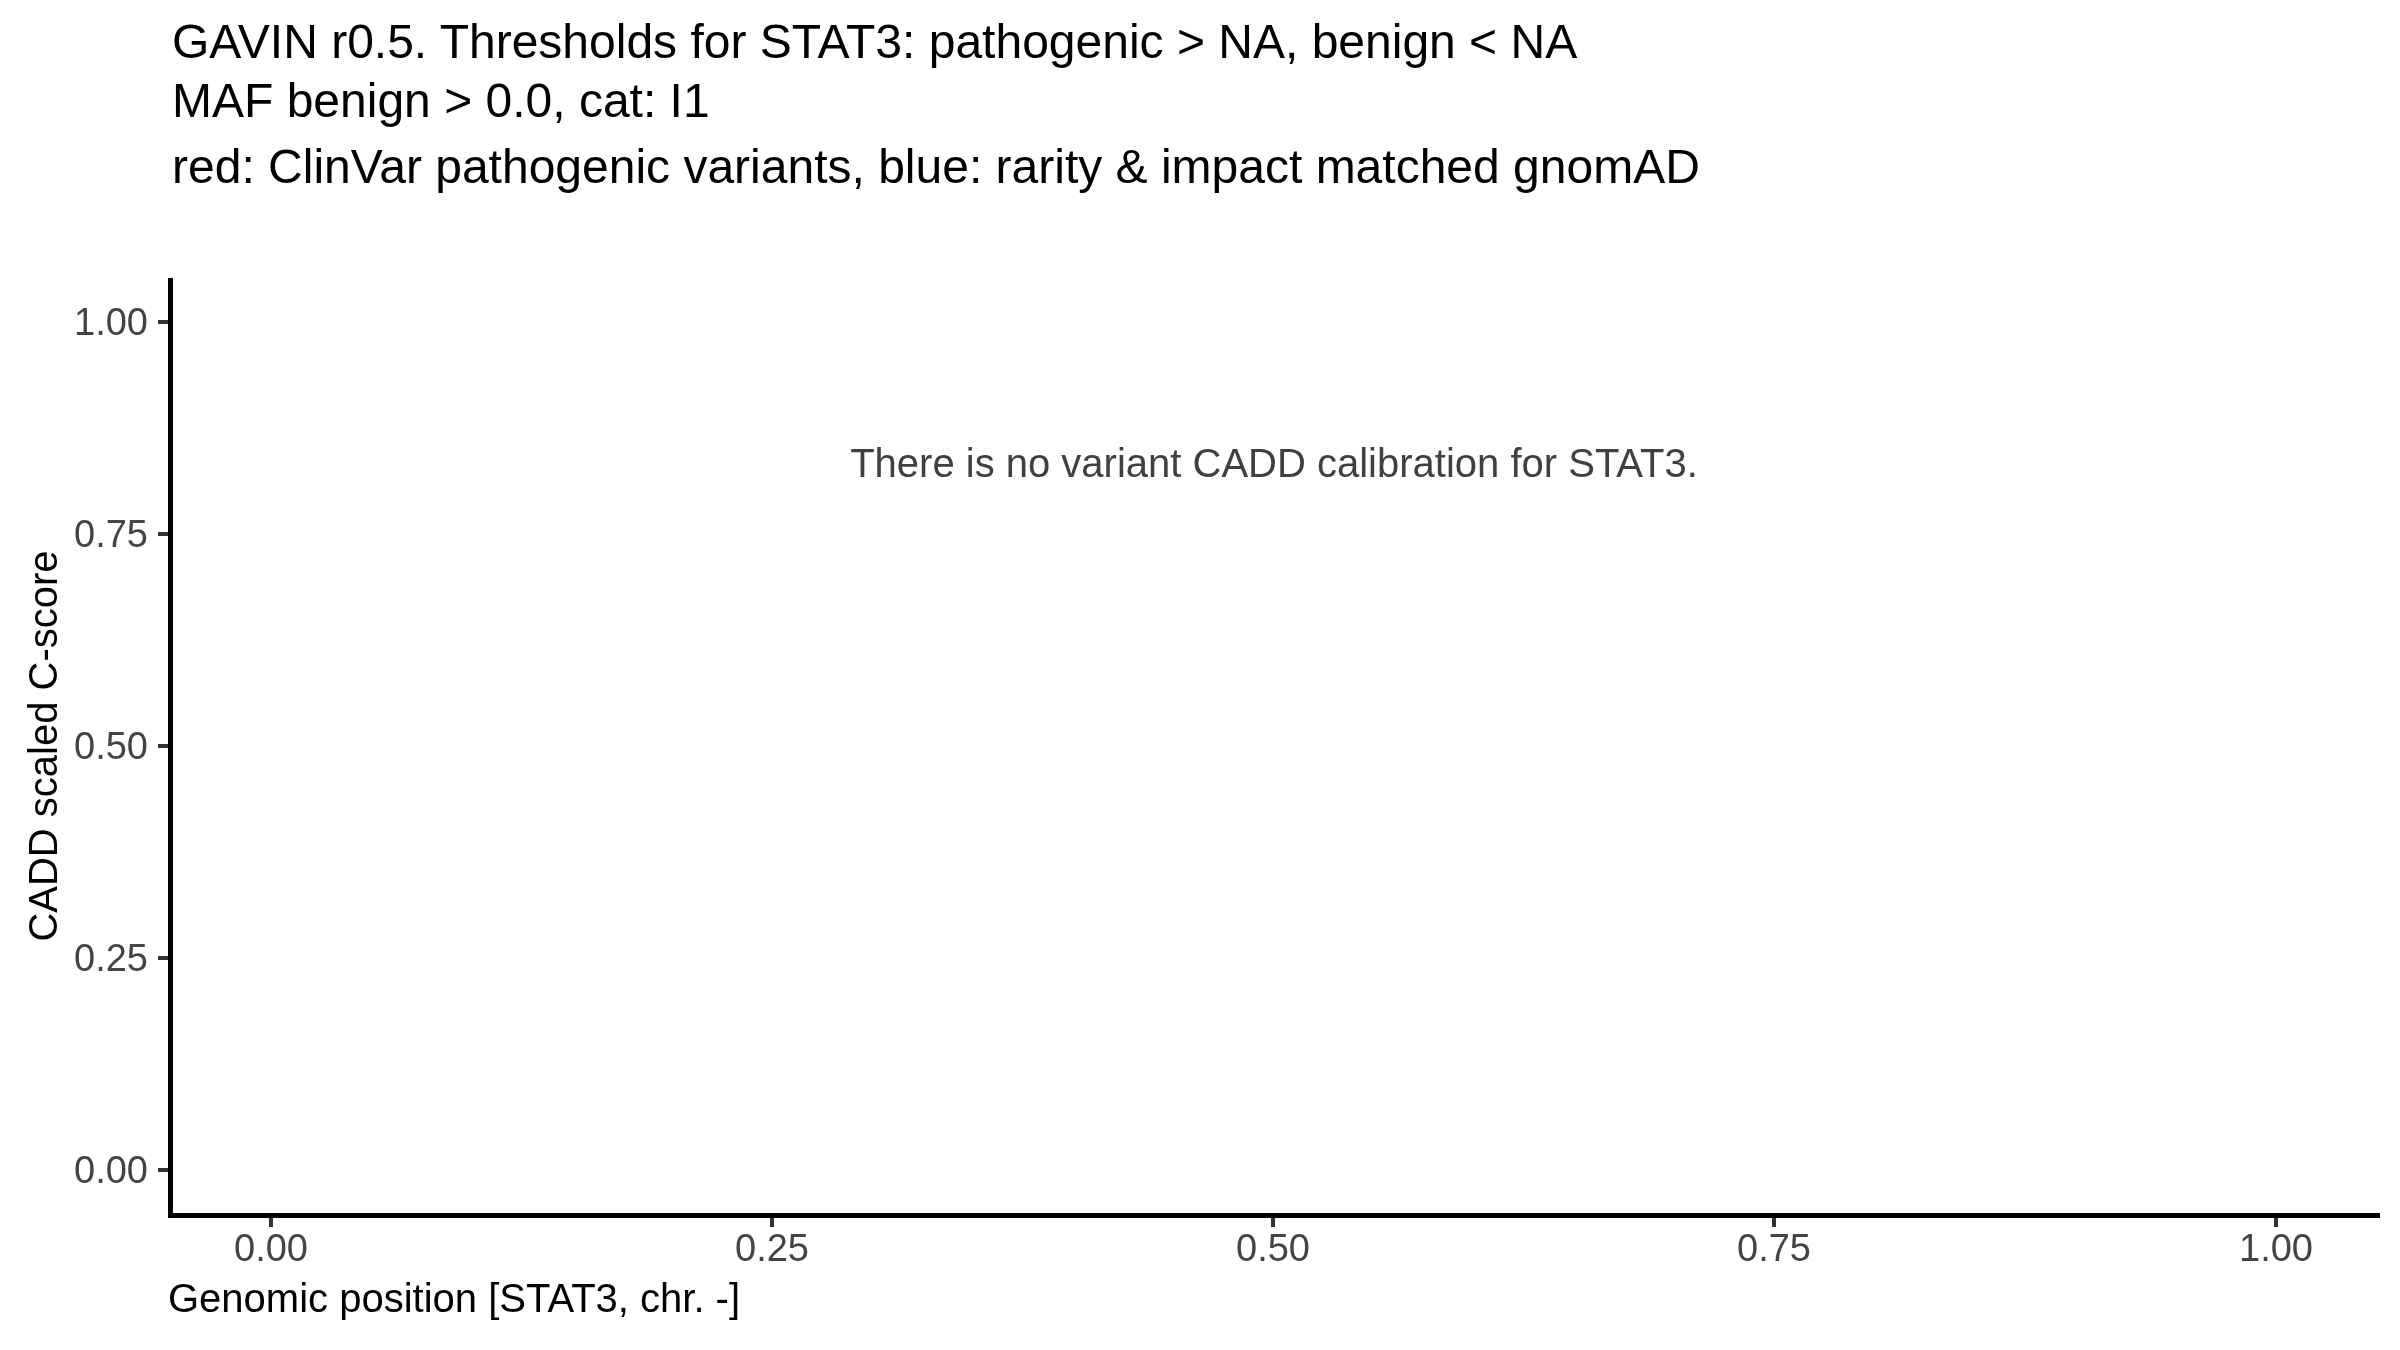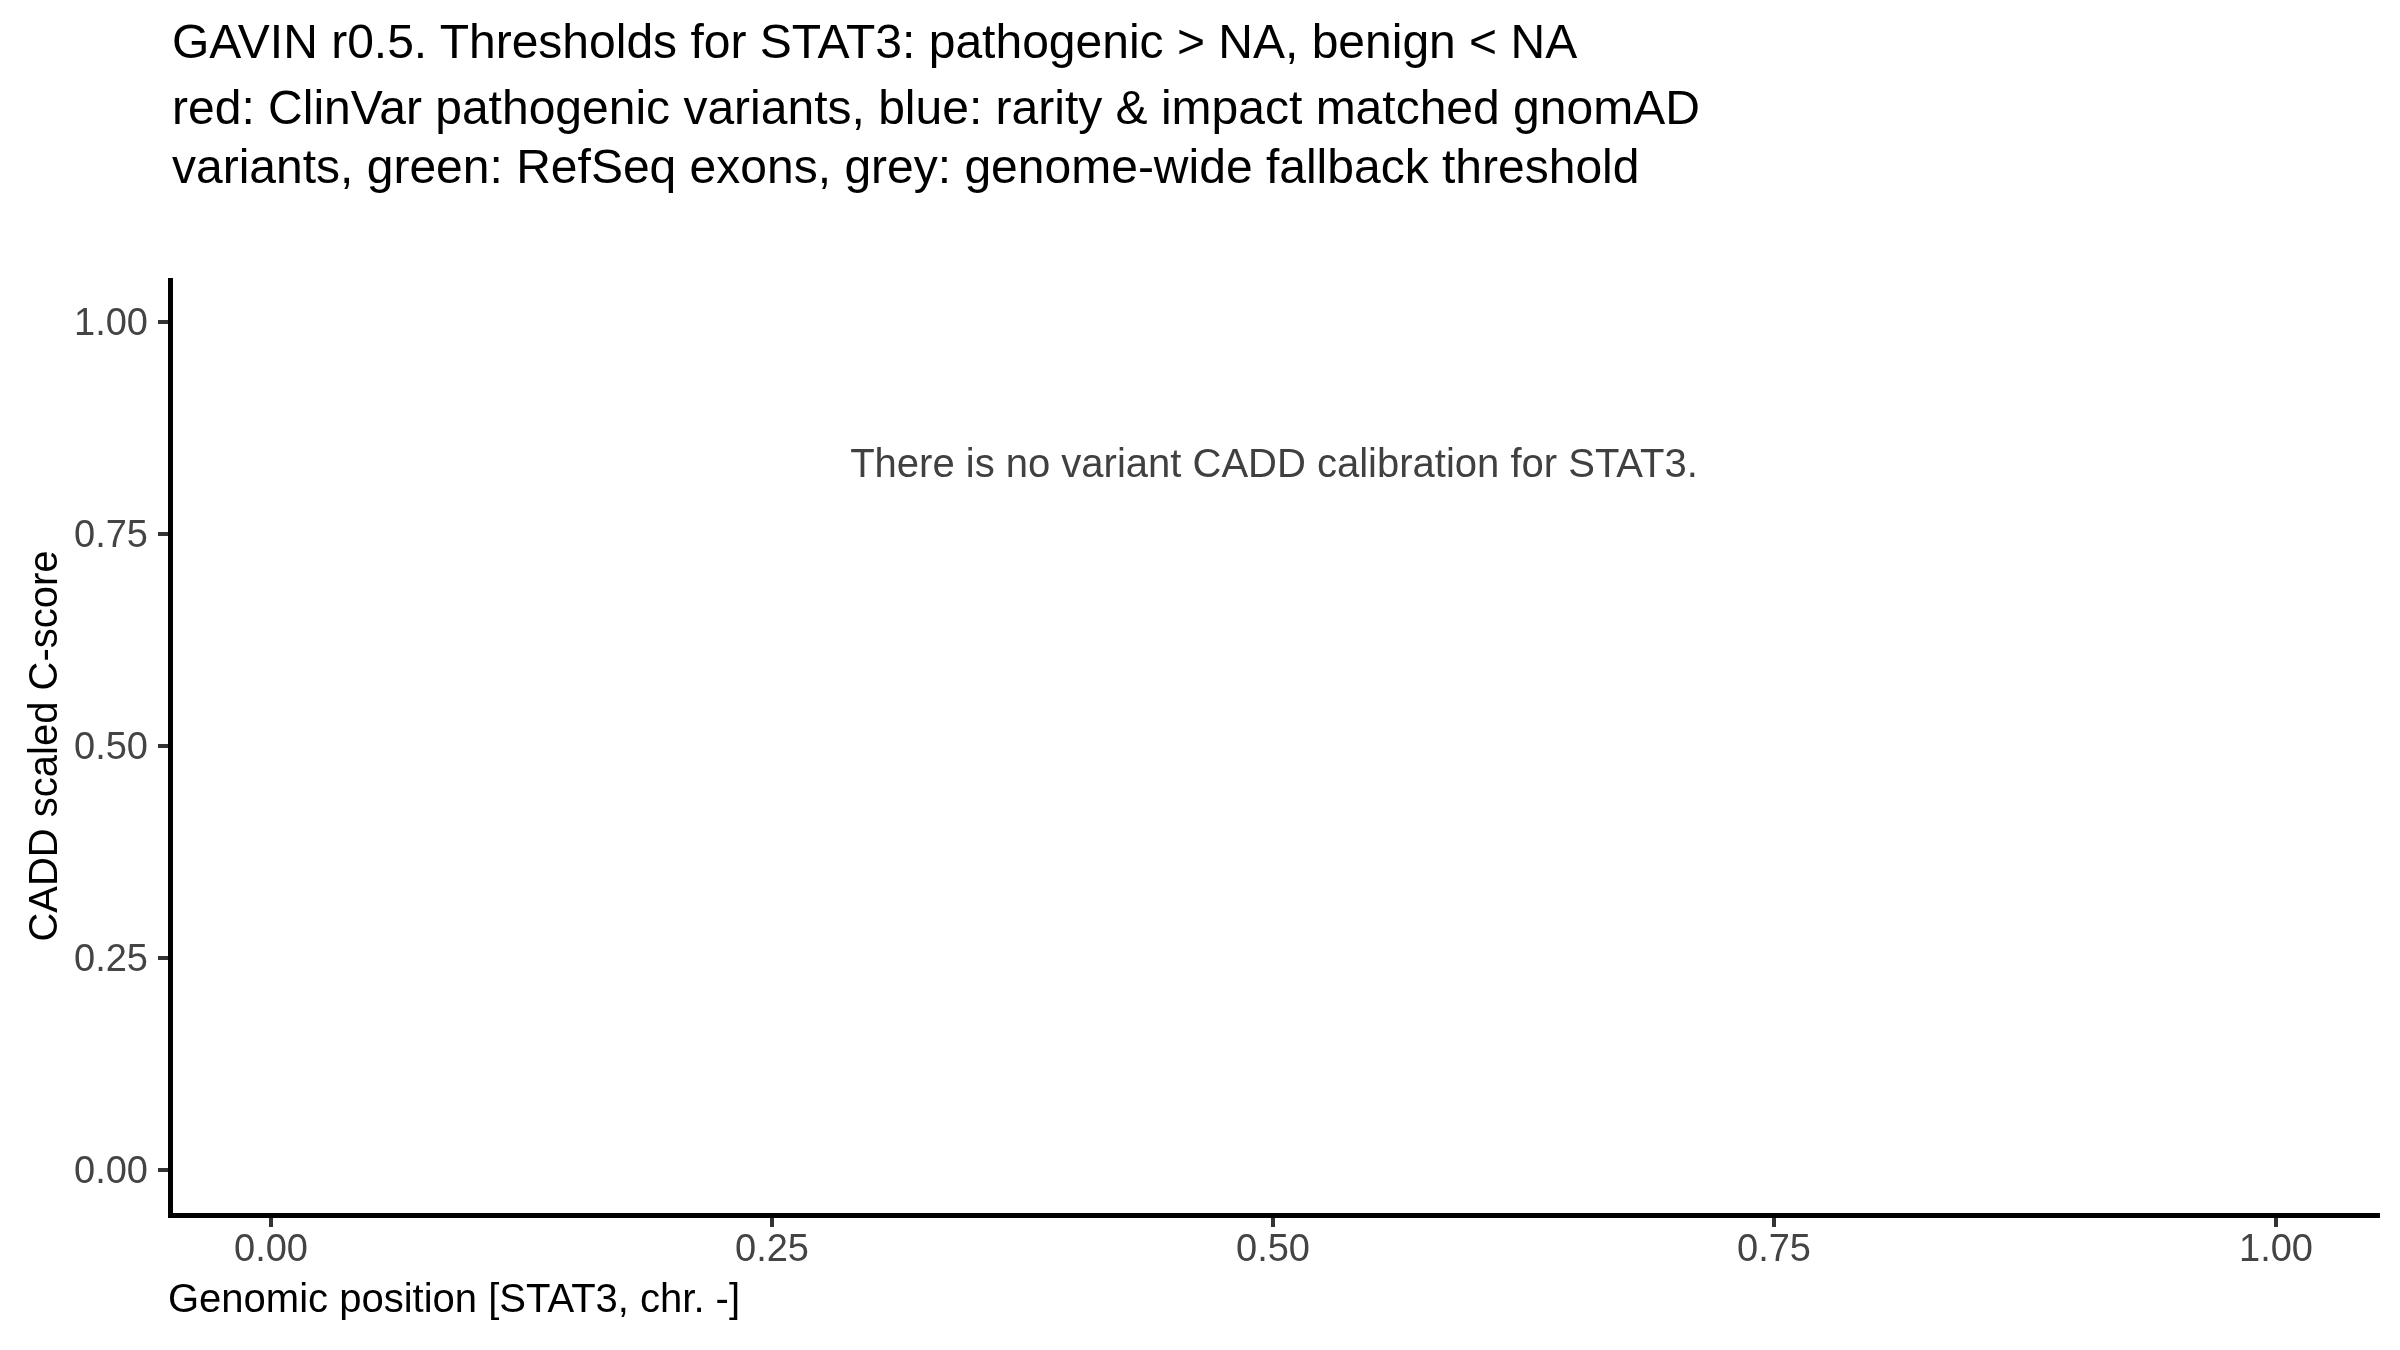--- a/index.html
+++ b/index.html
@@ -59,22 +59,22 @@
     text-align: center; font-size: 40px; line-height: 67px; color: #404040;
   }
 </style>
 </head>
 <body>
 
 <div class="figure">
 
   <div class="plot-title">
     <div class="line1">GAVIN r0.5. Thresholds for STAT3: pathogenic &gt; NA, benign &lt; NA</div>
+    <div class="line2">MAF benign &gt; 0.0, cat: I1</div>
     <div class="line3">red: ClinVar pathogenic variants, blue: rarity &amp; impact matched gnomAD</div>
-    <div class="line4">variants, green: RefSeq exons, grey: genome-wide fallback threshold</div>
   </div>
 
   <div class="y-axis-title">CADD scaled C-score</div>
 
   <div class="axis-line-y"></div>
   <div class="axis-line-x"></div>
 
   <div class="ytick-mark ym0"></div>
   <div class="ytick-mark ym1"></div>
   <div class="ytick-mark ym2"></div>

